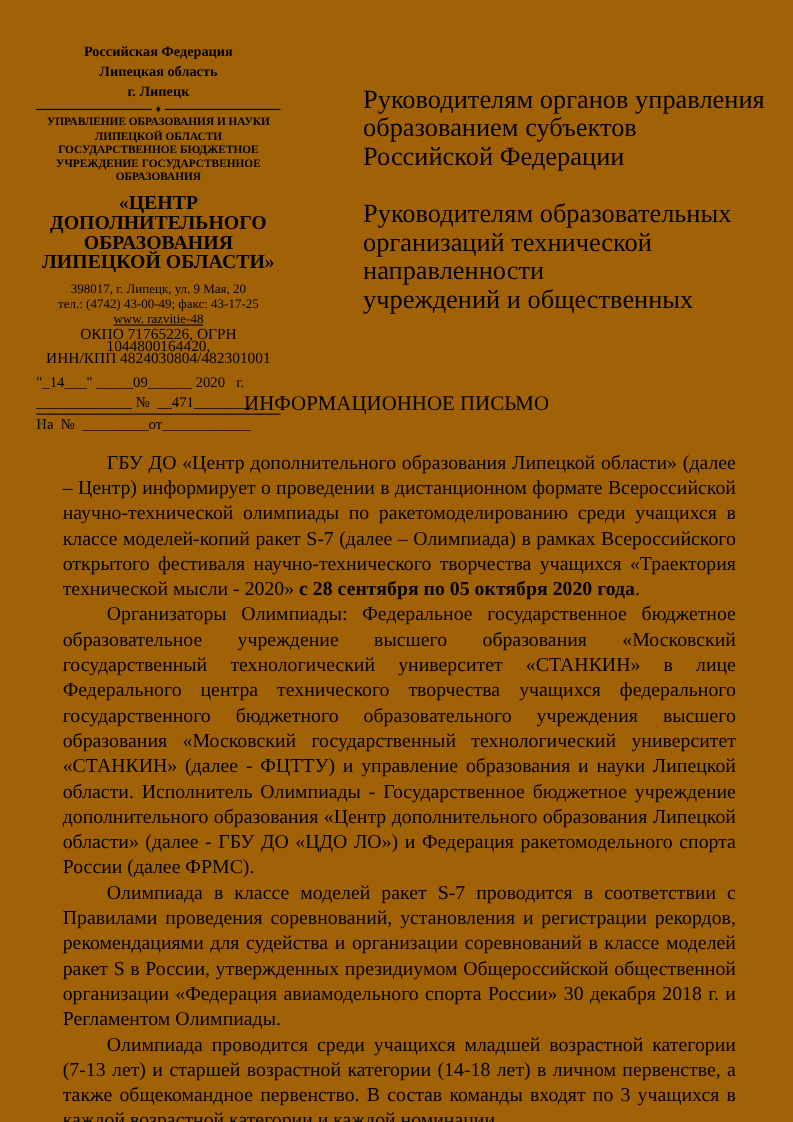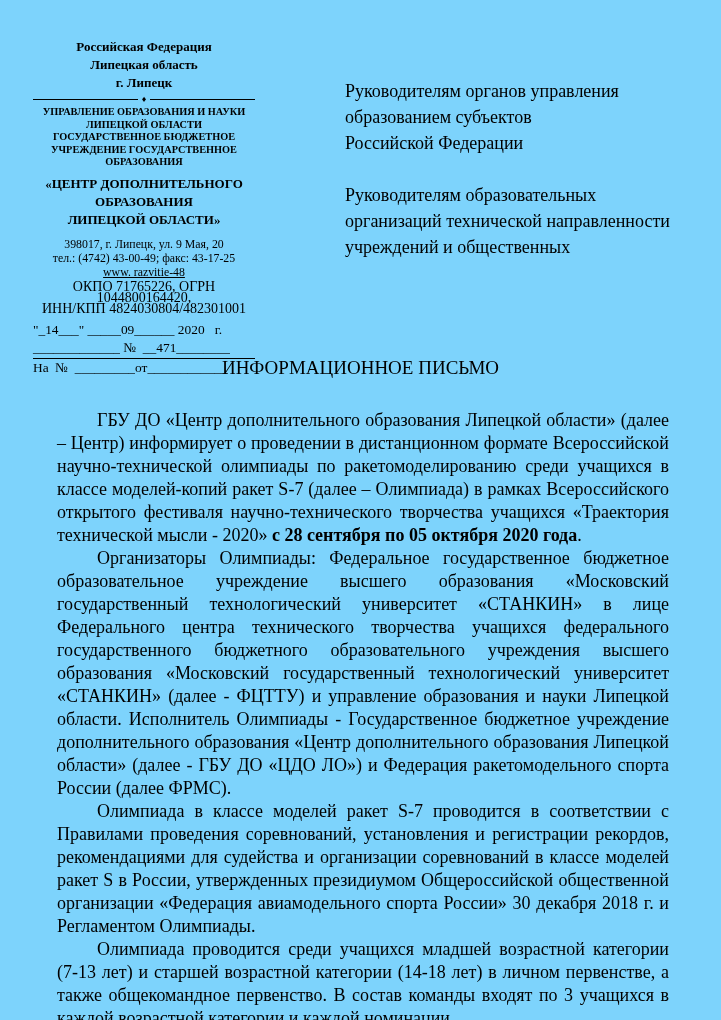--- a/index.html
+++ b/index.html
@@ -1,48 +1,48 @@
 <!DOCTYPE html>
 <html lang="ru"><head>
 <meta charset="utf-8">
 <style>
   html,body{margin:0;padding:0;background:#777;}
   .page{
     position:relative;
     width:721px;height:1020px;
     margin:0 auto;
-    background:#7dd3fc;
+    background:#a16207;
     color:#000;
     font-family:"Liberation Serif","DejaVu Serif",serif;
     overflow:hidden;
     text-decoration:underline;
   }
   
   .letterhead{
     position:absolute;left:33px;top:38px;width:222px;
     text-align:center;
   }
   .lh-top{font-weight:bold;font-size:13px;line-height:18px;}
   .lh-divider{
     display:flex;align-items:center;margin:3px 0 2px 0;
   }
   .lh-divider .rule{flex:1;border-top:1.4px solid #000;}
   .lh-divider .diamond{font-size:9px;line-height:9px;padding:0 4px;}
   .lh-authority{font-weight:bold;font-size:10.3px;line-height:12.6px;}
-  .lh-orgname{font-weight:bold;font-size:13px;line-height:18px;margin-top:6px;}
+  .lh-orgname{font-weight:bold;font-size:18px;line-height:18px;margin-top:6px;}
   .lh-contact{font-size:11.8px;line-height:14px;margin-top:8px;}
   .lh-contact a{color:#000;text-decoration:underline;}
   .lh-reg{font-size:14px;line-height:11px;margin-top:2px;}
   .lh-dates{font-size:13.4px;line-height:18.5px;margin-top:7px;text-align:left;}
   .date-line{white-space:pre;}
   .with-rule{border-bottom:1.3px solid #000;}
   
   .addressees{
-    position:absolute;left:345px;top:78px;width:370px;
-    font-size:18px;line-height:26px;
+    position:absolute;left:330px;top:78px;width:370px;
+    font-size:24px;line-height:26px;
   }
   .addressee-block{margin:0 0 26px 0;}
   
   .letter-title{
     position:absolute;top:357px;left:0;width:100%;
     text-align:center;font-size:19px;font-weight:normal;margin:0;
   }
   
   .letter-body{
     position:absolute;left:57px;top:409px;width:612px;

